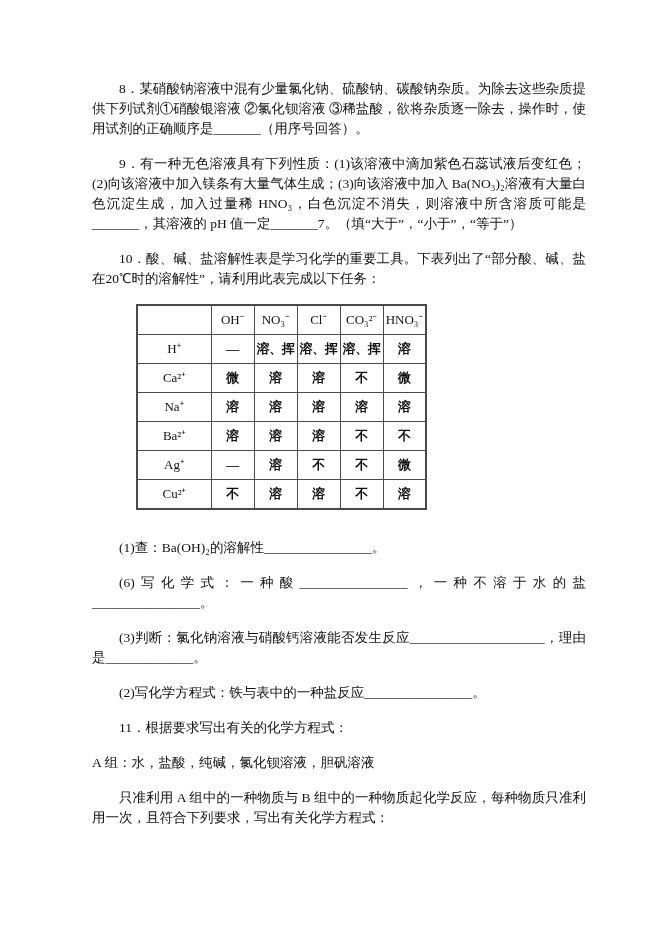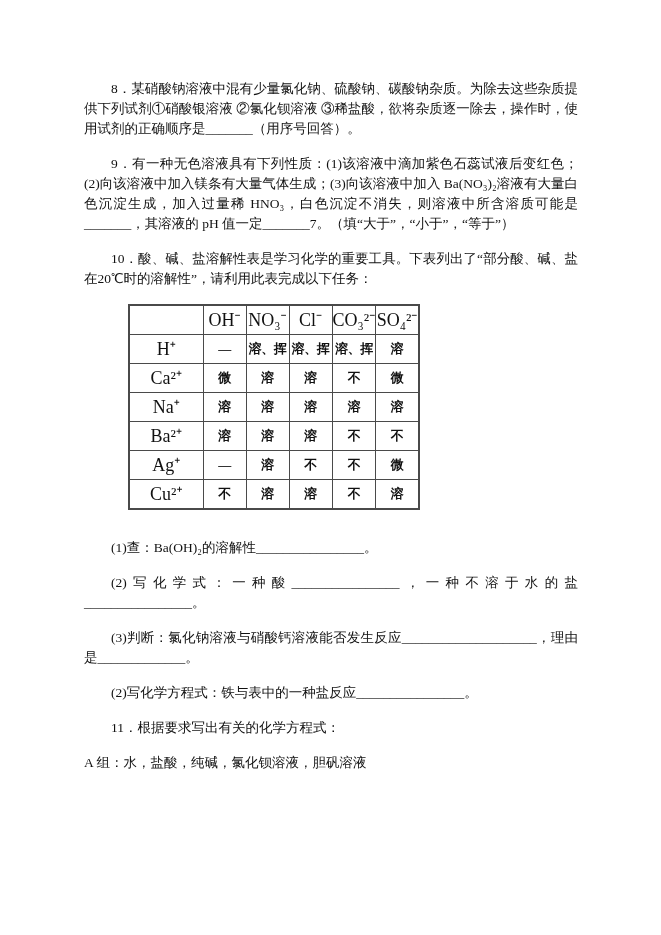--- a/index.html
+++ b/index.html
@@ -10,21 +10,21 @@
   body {
     position: relative;
     width: 661px;
     height: 935px;
     font-family: "Liberation Serif", serif;
     color: #111111;
     overflow: hidden;
   }
   .content {
     position: absolute;
-    left: 84px;
+    left: 92px;
     top: 79px;
     width: 494px;
     font-size: 13.5px;
     line-height: 20px;
     text-align: justify;
   }
   p.para {
     margin: 0 0 15px 0;
   }
   .indent { text-indent: 2em; }
@@ -42,21 +42,21 @@
     border: 1px solid #4a4a4a;
     height: 28px;
     padding: 0;
     text-align: center;
     vertical-align: middle;
     overflow: hidden;
     white-space: nowrap;
   }
   table.sol th {
     font-weight: normal;
-    font-size: 18px;
+    font-size: 13px;
     font-family: "Liberation Serif", serif;
   }
   table.sol td {
     font-weight: bold;
     font-size: 13px;
     letter-spacing: -0.5px;
   }
 </style>
 </head>
 <body>
@@ -78,21 +78,21 @@
         <col class="c">
         <col class="c">
       </colgroup>
     <tbody>
       <tr>
         <th></th>
         <th>OH⁻</th>
         <th>NO₃⁻</th>
         <th>Cl⁻</th>
         <th>CO₃²⁻</th>
-        <th>SO₄²⁻</th>
+        <th>HNO₃⁻</th>
       </tr>
       <tr>
         <th>H⁺</th>
         <td>—</td>
         <td>溶、挥</td>
         <td>溶、挥</td>
         <td>溶、挥</td>
         <td>溶</td>
       </tr>
       <tr>
@@ -132,20 +132,21 @@
         <td>不</td>
         <td>溶</td>
         <td>溶</td>
         <td>不</td>
         <td>溶</td>
       </tr>
     </tbody>
   </table>
 
   <p class="para indent">(1)查：Ba(OH)₂的溶解性________________。</p>
-  <p class="para indent">(2)写化学式：一种酸________________，一种不溶于水的盐________________。</p>
+  <p class="para indent">(6)写化学式：一种酸________________，一种不溶于水的盐________________。</p>
   <p class="para indent">(3)判断：氯化钠溶液与硝酸钙溶液能否发生反应____________________，理由是_____________。</p>
   <p class="para indent">(2)写化学方程式：铁与表中的一种盐反应________________。</p>
 
   <p class="para indent">11．根据要求写出有关的化学方程式：</p>
   <p class="para noindent">A 组：水，盐酸，纯碱，氯化钡溶液，胆矾溶液</p>
+  <p class="para indent">只准利用 A 组中的一种物质与 B 组中的一种物质起化学反应，每种物质只准利用一次，且符合下列要求，写出有关化学方程式：</p>
 
 </div>
 
 </body></html>

